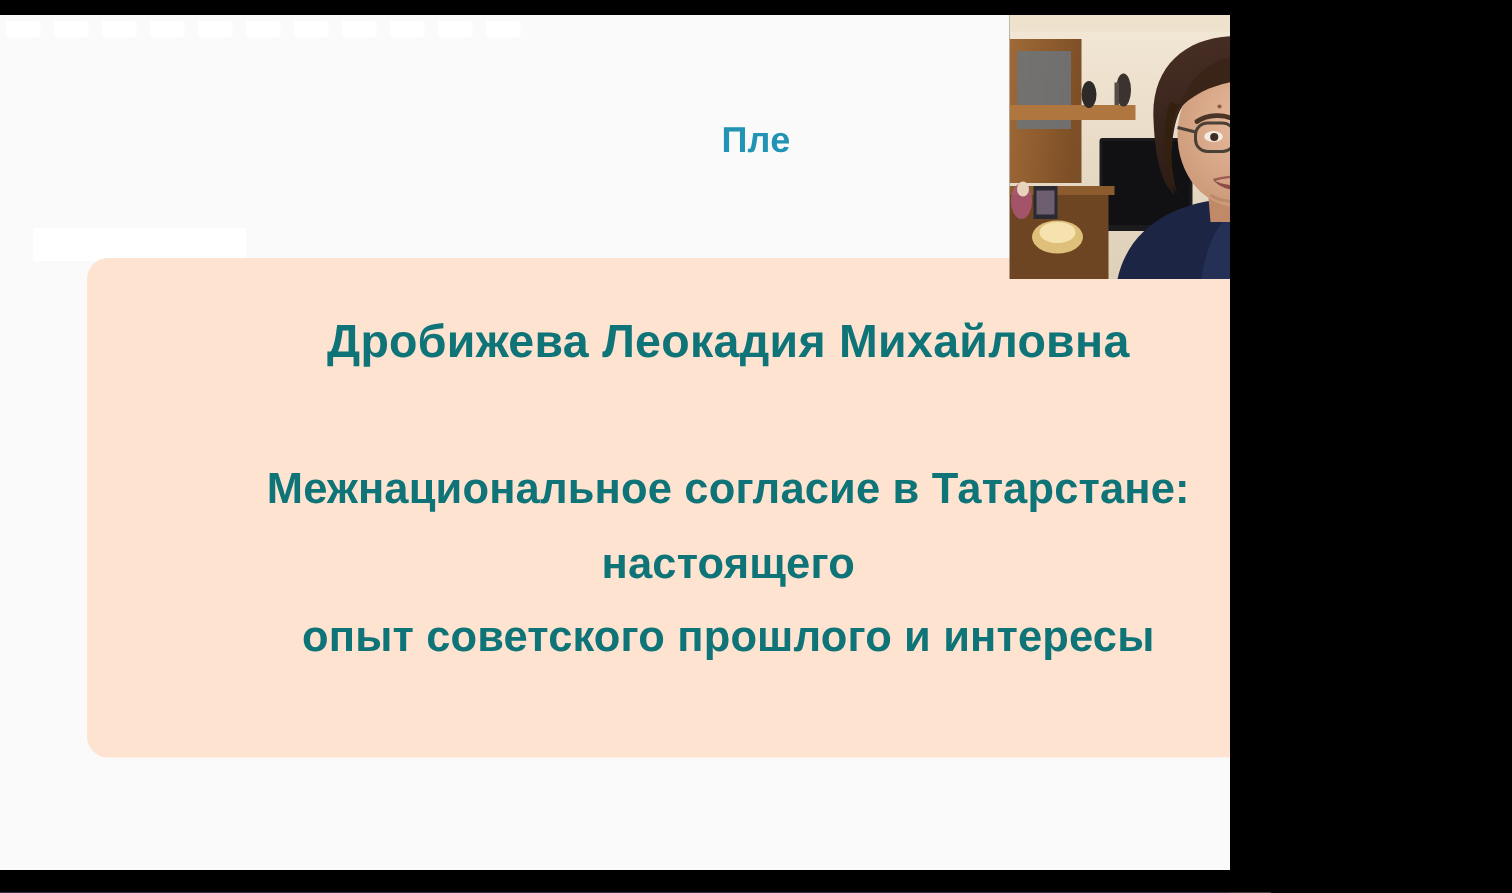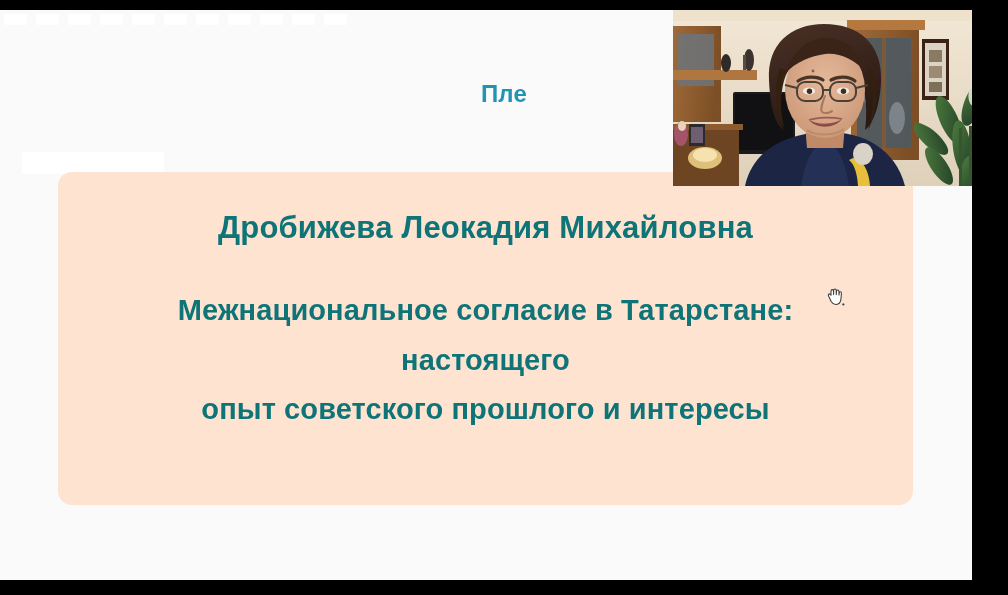--- a/index.html
+++ b/index.html
@@ -2,21 +2,21 @@
 <html><head>
 <meta charset="utf-8">
 <style>
   html, body {
     margin: 0;
     padding: 0;
     background: #000;
   }
   #screen {
     position: relative;
-    width: 972px;
+    width: 820px;
     height: 595px;
     overflow: hidden;
     background: #4c1d95;
     font-family: "Liberation Sans", "DejaVu Sans", sans-serif;
   }
 
   
   .bar {
     position: absolute;
     left: 0;
@@ -98,21 +98,21 @@
   }
   #presenter-name {
     font-size: 31px;
     font-weight: bold;
     color: #0e7478;
     line-height: 1.15;
     letter-spacing: 0.2px;
     white-space: nowrap;
   }
   #talk-title {
-    margin-top: 40px;
+    margin-top: 56px;
     font-size: 29px;
     font-weight: bold;
     color: #0e7478;
     line-height: 1.72;
     letter-spacing: 0.1px;
   }
   #talk-title .tline { display: block; white-space: nowrap; }
 
   
   #mouse-cursor {

